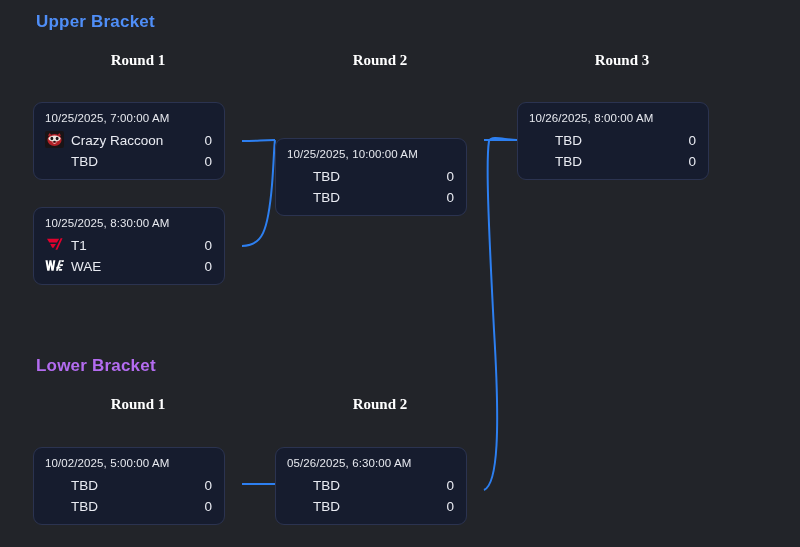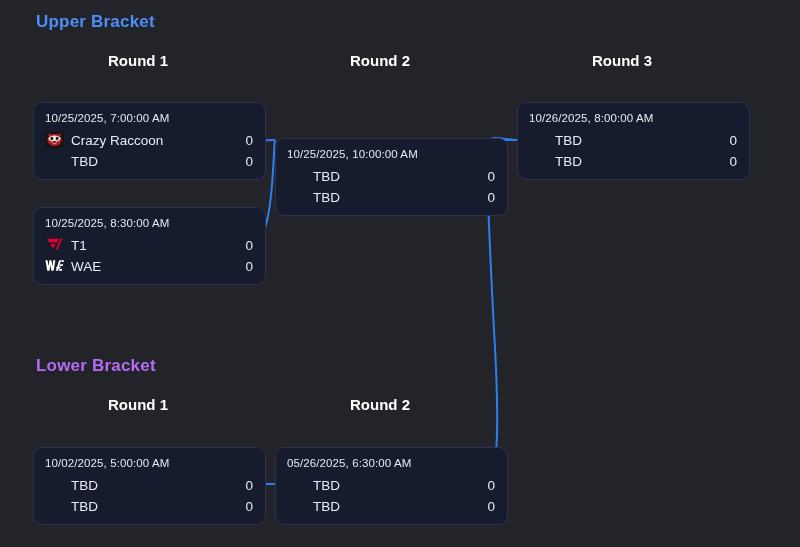--- a/index.html
+++ b/index.html
@@ -29,32 +29,33 @@
   #lower-bracket-title { left: 36px; top: 356px; color: #b46cf0; }
 
   
   .round-title {
     position: absolute;
     font-size: 15px;
     font-weight: bold;
     color: #ffffff;
     text-align: center;
     width: 210px;
+    font-family: Liberation Serif, serif;
   }
 
   .rt-u1 { left: 33px;  top: 52px; }
   .rt-u2 { left: 275px; top: 52px; }
   .rt-u3 { left: 517px; top: 52px; }
   .rt-l1 { left: 33px;  top: 396px; }
   .rt-l2 { left: 275px; top: 396px; }
 
   
   .match-card {
     position: absolute;
-    width: 233px;
+    width: 192px;
     background: #161c2e;
     border: 1px solid #2b3350;
     border-radius: 9px;
     padding: 9px 11px 10px 11px;
   }
 
   .match-time {
     font-size: 11.5px;
     color: #e7e9ef;
     margin-bottom: 3px;

